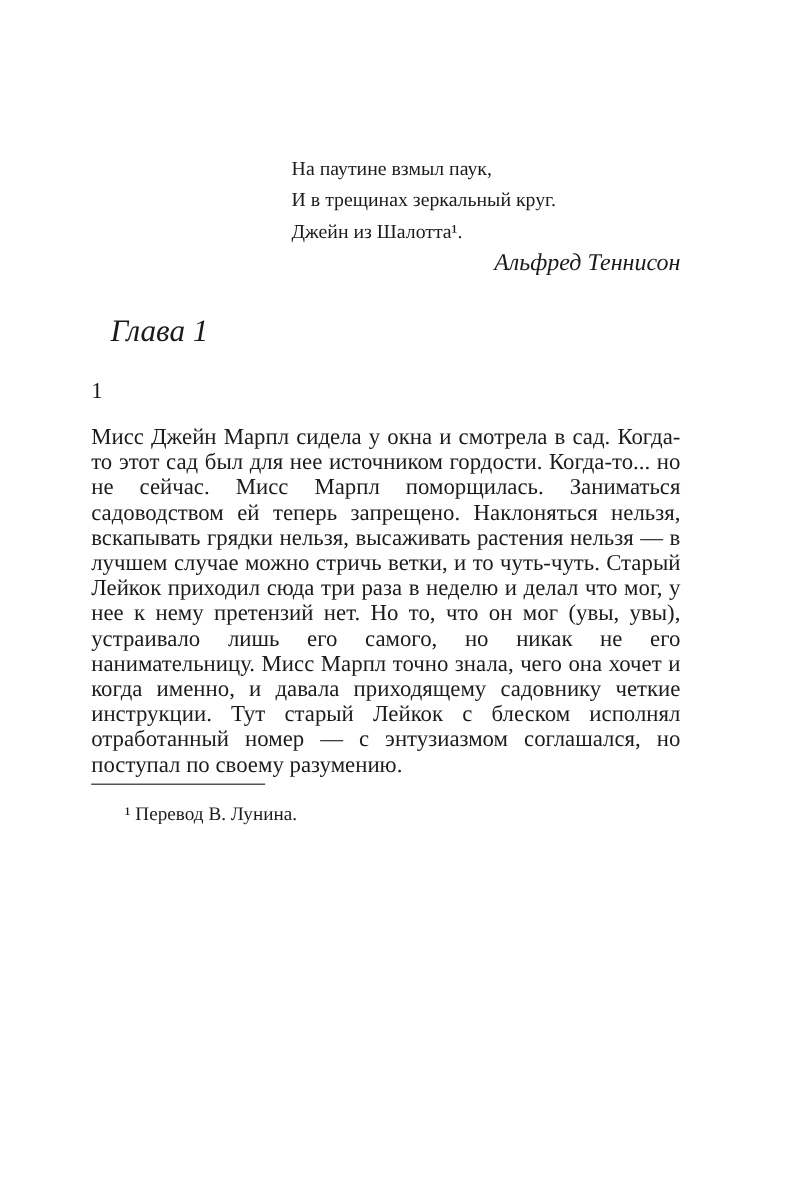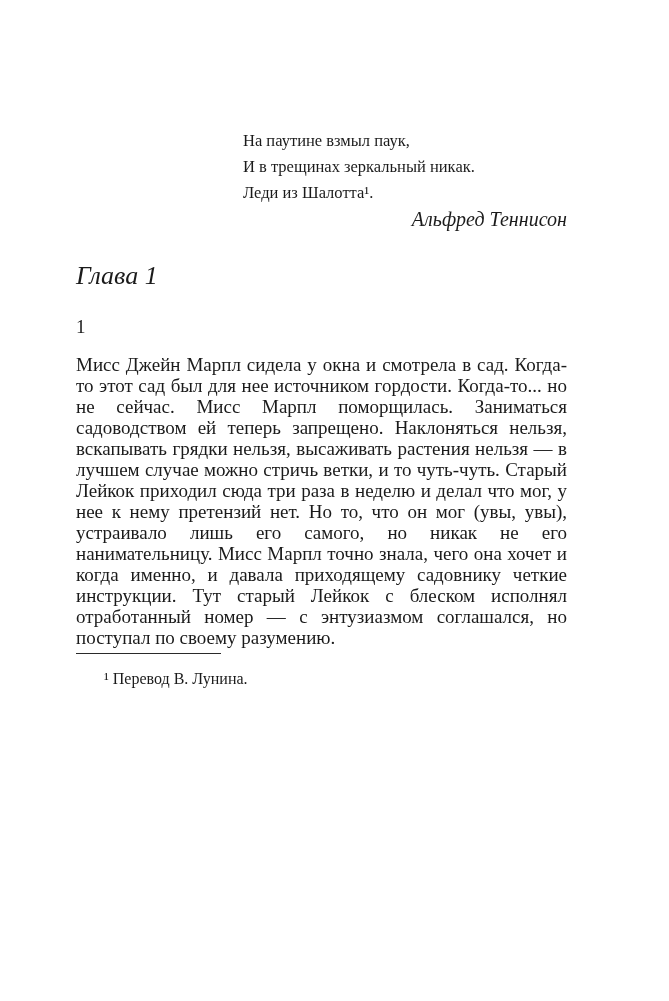--- a/index.html
+++ b/index.html
@@ -35,21 +35,21 @@
   }
   .epigraph-author {
     text-align: right;
     font-style: italic;
     font-size: 20px;
     line-height: 26px;
     margin-top: 0;
   }
   
   .chapter-title {
-    margin: 28px 0 0 0;
+    margin: 28px 0 0 16px;
     font-style: italic;
     font-weight: normal;
     font-size: 26px;
     line-height: 32px;
   }
   .section-number {
     margin-top: 22px;
     font-size: 19px;
     line-height: 26px;
   }
@@ -86,22 +86,22 @@
 </style>
 </head>
 <body>
 
 <div class="page">
   <div class="content">
 
     <div class="epigraph">
       <div class="poem">
         <div class="poem-line">На паутине взмыл паук,</div>
-        <div class="poem-line">И в трещинах зеркальный никак.</div>
-        <div class="poem-line">Леди из Шалотта¹.</div>
+        <div class="poem-line">И в трещинах зеркальный круг.</div>
+        <div class="poem-line">Джейн из Шалотта¹.</div>
       </div>
       <div class="epigraph-author">Альфред Теннисон</div>
     </div>
 
     <h1 class="chapter-title">Глава 1</h1>
 
     <div class="section-number">1</div>
 
     <div class="body-text">
       <p>Мисс Джейн Марпл сидела у окна и смотрела в сад. Когда-то этот сад был для нее источником гордости. Когда-то... но не сейчас. Мисс Марпл поморщилась. Заниматься садоводством ей теперь запрещено. Наклоняться нельзя, вскапывать грядки нельзя, высаживать растения нельзя — в лучшем случае можно стричь ветки, и то чуть-чуть. Старый Лейкок приходил сюда три раза в неделю и делал что мог, у нее к нему претензий нет. Но то, что он мог (увы, увы), устраивало лишь его самого, но никак не его нанимательницу. Мисс Марпл точно знала, чего она хочет и когда именно, и давала приходящему садовнику четкие инструкции. Тут старый Лейкок с блеском исполнял отработанный номер — с энтузиазмом соглашался, но поступал по своему разумению.</p>

